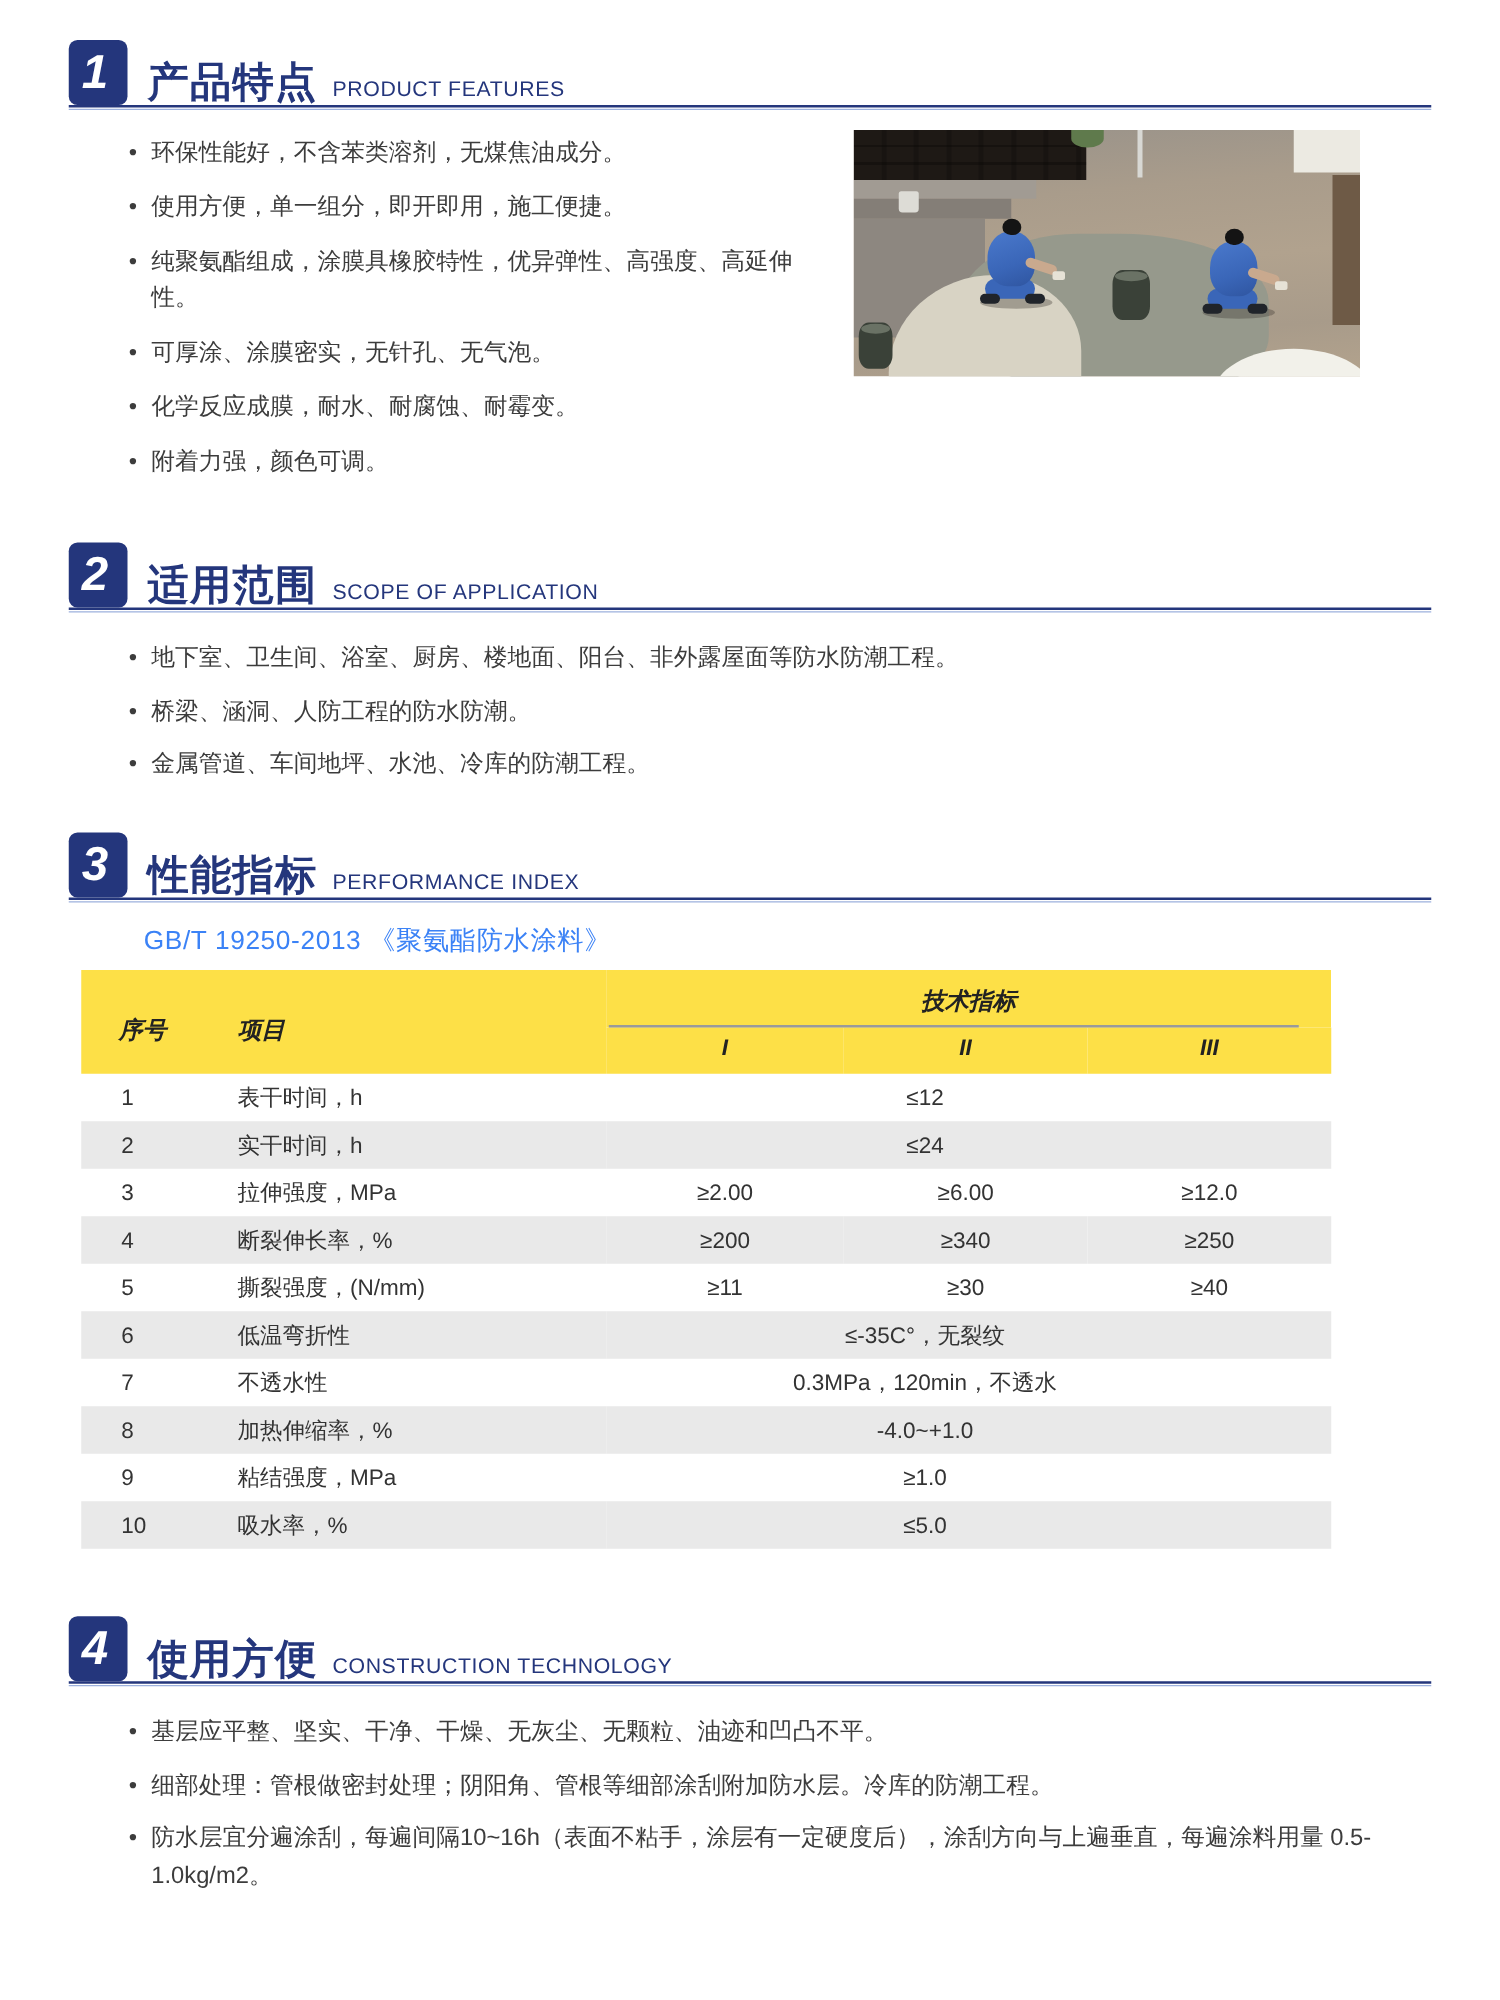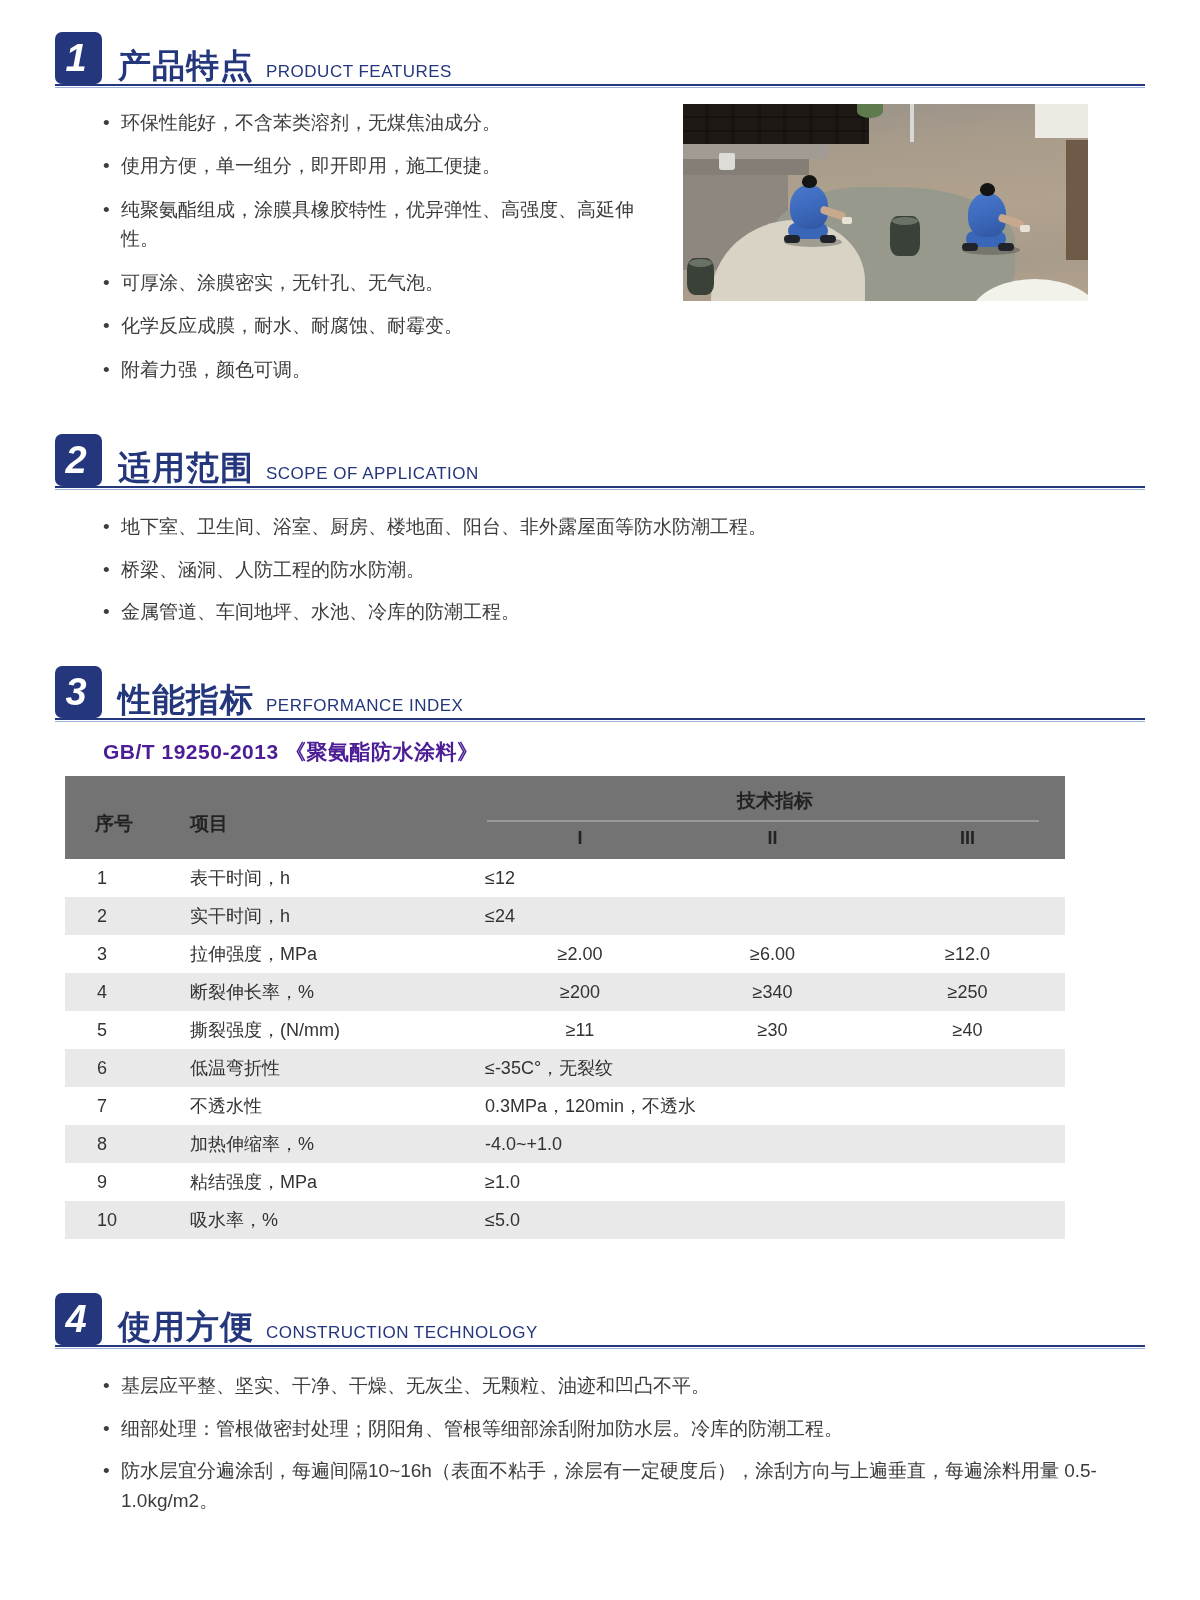--- a/index.html
+++ b/index.html
@@ -96,36 +96,36 @@
     background:#c9a98e; border-radius:4px; transform:rotate(18deg); }
   .worker .hand { position:absolute; left:62px; top:42px; width:10px; height:7px; background:#e6e2d6; border-radius:2px; }
   .worker .leg { position:absolute; left:8px; top:48px; width:40px; height:16px;
     background:#3a66b8; border-radius:8px; }
   .worker .shoe1 { position:absolute; left:4px; top:60px; width:16px; height:8px; background:#20242a; border-radius:4px; }
   .worker .shoe2 { position:absolute; left:40px; top:60px; width:16px; height:8px; background:#20242a; border-radius:4px; }
   .worker.w1 { left:24%; top:36%; }
   .worker.w2 { left:68%; top:40%; }
 
   
-  .standard-line { margin:18px 0 10px 48px; font-size:21px; font-weight:bold; color:#4c1d95; letter-spacing:0.5px; }
+  .standard-line { margin:18px 0 10px 60px; font-size:21px; font-weight:normal; color:#3b82f6; letter-spacing:0.5px; }
   table.spec { border-collapse:collapse; width:1000px; margin-left:10px; table-layout:fixed; }
   table.spec col.c1 { width:95px; } table.spec col.c2 { width:325px; }
   table.spec col.c3 { width:190px; } table.spec col.c4 { width:195px; } table.spec col.c5 { width:195px; }
-  table.spec thead th { background:#737373; font-size:19px; color:#222; font-weight:bold; }
+  table.spec thead th { background:#fde047; font-size:19px; color:#222; font-weight:bold;font-style:italic; }
   table.spec thead tr.r1 th { padding-top:12px; }
   table.spec thead th.h-no, table.spec thead th.h-item { text-align:left; padding-left:30px; vertical-align:middle; }
   table.spec thead th.h-group { text-align:center; padding-bottom:8px; position:relative; }
   table.spec thead th.h-group::after { content:""; position:absolute; left:2px; right:26px; bottom:0; height:2px; background:#9a9a9a; }
   table.spec thead tr.r2 th { font-size:18px; padding:6px 0 10px 0; text-align:center; }
   table.spec tbody td { height:38px; font-size:18px; color:#333; vertical-align:middle; }
   table.spec tbody tr:nth-child(even) td { background:#e9e9e9; }
   table.spec td.c-no { padding-left:32px; }
   table.spec td.c-item { padding-left:30px; }
   table.spec td.c-v { text-align:center; }
-  table.spec td.c-span { padding-right:70px; }
+  table.spec td.c-span { text-align:center; padding-right:70px; }
 
   
   .s4 ul.bullets { width:1090px; }
 
   .mt-s1 { margin-top:32px; }
   .mt-s2 { margin-top:36px; }
   .mt-s3 { margin-top:40px; }
   .mt-s4 { margin-top:54px; }
 </style>
 </head>

